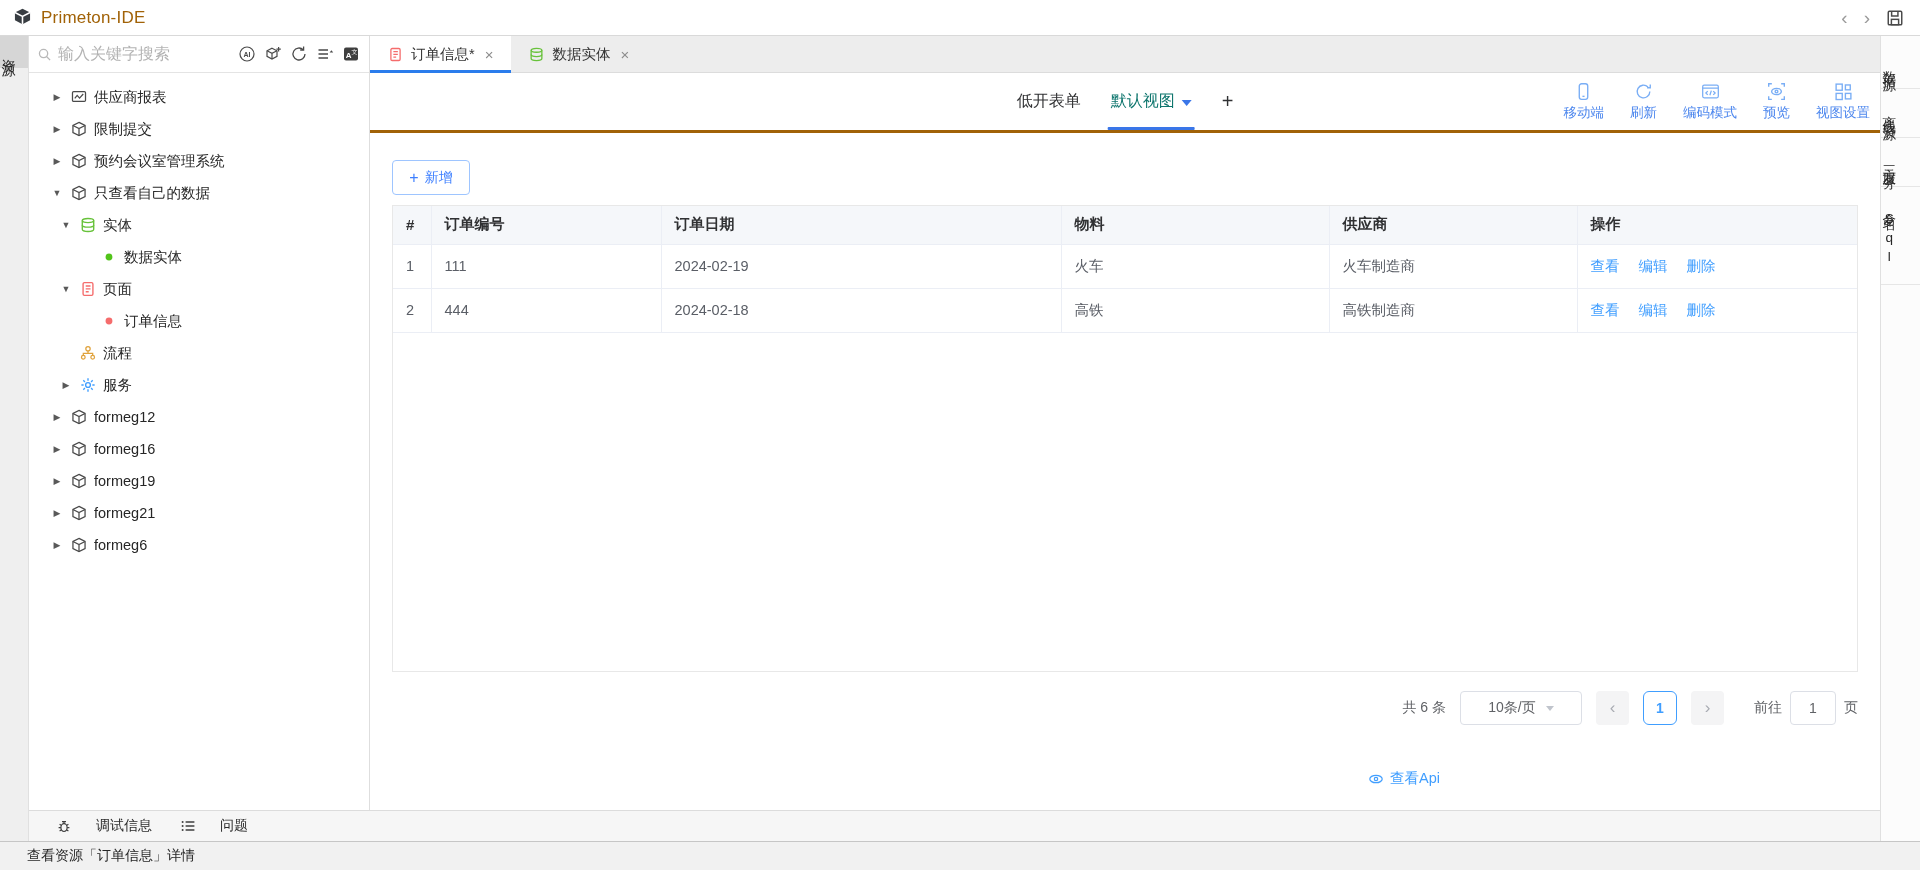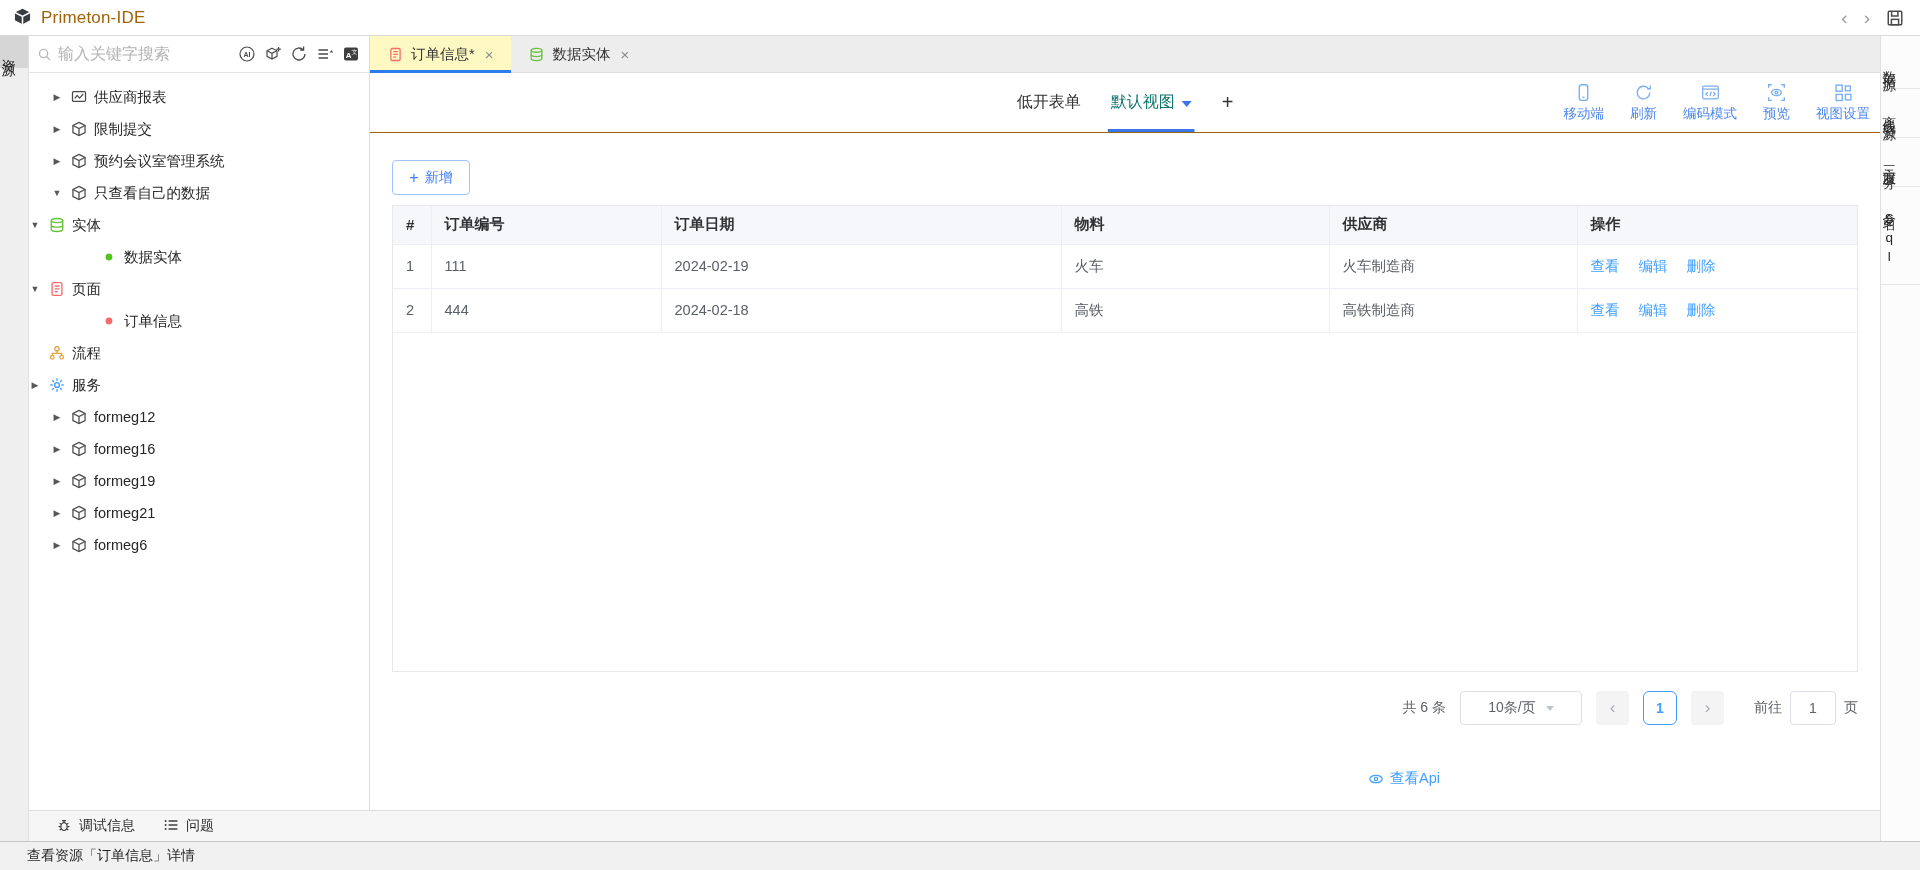--- a/index.html
+++ b/index.html
@@ -33,50 +33,50 @@
   .stool svg { display:none; width:18px; height:18px; }
   .stool[data-icon="ai"] .i-ai,
   .stool[data-icon="box-plus"] .i-box-plus,
   .stool[data-icon="refresh"] .i-srefresh,
   .stool[data-icon="list"] .i-slist,
   .stool[data-icon="translate"] .i-translate { display:block; }
 
   .tree { flex:1; overflow:hidden; padding-top:8px; }
   .tree-item { height:32px; display:flex; align-items:center; gap:7px; cursor:pointer; color:#262626; font-size:14.5px; white-space:nowrap; }
   .tree-item[data-level="0"] { padding-left:22px; }
-  .tree-item[data-level="1"] { }
+  .tree-item[data-level="1"] { padding-left:31px; }
   .tree-item[data-level="2"] { padding-left:52px; }
   .caret { width:12px; flex:0 0 12px; font-size:9px; color:#595959; text-align:center; }
   .caret::before { content:"▶"; }
   .tree-item[data-caret="down"] .caret::before { content:"▼"; }
   .tree-item[data-caret="none"] .caret { visibility:hidden; }
   .ticon { width:17px; height:17px; flex:0 0 17px; display:flex; align-items:center; justify-content:center; }
   .ticon svg { display:none; width:16px; height:16px; }
   .ticon[data-icon="report"] .i-report,
   .ticon[data-icon="box"] .i-box,
   .ticon[data-icon="db"] .i-db,
   .ticon[data-icon="page"] .i-page,
   .ticon[data-icon="flow"] .i-flow,
   .ticon[data-icon="gear"] .i-gear,
   .ticon[data-icon="dot-green"] .i-dot-green,
   .ticon[data-icon="dot-red"] .i-dot-red { display:block; }
 
   
   .main { flex:1; min-width:0; background:#fff; display:flex; flex-direction:column; }
   .tabbar { height:37px; background:#ededed; border-bottom:1px solid #dcdcdc; display:flex; flex:0 0 auto; }
   .tab { position:relative; display:flex; align-items:center; gap:8px; padding:0 18px; font-size:14.5px; color:#333; cursor:pointer; }
-  .tab[data-active="true"] { background:#fef9c3; }
+  .tab[data-active="true"] { background:#ffffff; }
   .tab[data-active="true"]::after { content:""; position:absolute; left:0; right:0; bottom:-1px; height:3px; background:#2a7cec; }
   .tab .tab-ic { width:15px; height:15px; display:flex; }
   .tab .tab-ic svg { display:none; width:15px; height:15px; }
   .tab .tab-ic[data-icon="page"] .i-page { display:block; }
   .tab .tab-ic[data-icon="db"] .i-db { display:block; }
   .tab-close { color:#8c8c8c; font-size:15px; margin-left:2px; cursor:pointer; }
 
-  .view-header { position:relative; height:60px; border-bottom:1px solid #a16207; display:flex; align-items:center; flex:0 0 auto; }
+  .view-header { position:relative; height:60px; border-bottom:3px solid #a16207; display:flex; align-items:center; flex:0 0 auto; }
   .vh-center { position:absolute; left:50%; transform:translateX(-50%); height:100%; display:flex; align-items:center; gap:30px; }
   .form-label { font-size:16px; color:#303133; }
   .view-tab { position:relative; height:100%; display:flex; align-items:center; gap:7px; color:#0f766e; font-size:16px; cursor:pointer; }
   .view-tab::after { content:""; position:absolute; left:-3px; right:-3px; bottom:0; height:3px; background:#3a76e8; border-radius:1px; }
   .dd-caret { width:0; height:0; border-left:5px solid transparent; border-right:5px solid transparent; border-top:6px solid #3a76e8; margin-top:2px; }
   .add-view { font-size:20px; color:#303133; cursor:pointer; }
   .vh-actions { margin-left:auto; display:flex; align-items:flex-start; gap:26px; padding-right:10px; }
   .vh-action { display:flex; flex-direction:column; align-items:center; gap:3px; color:#4d87ee; font-size:13.5px; cursor:pointer; }
   .vh-action .aicon { width:19px; height:19px; display:flex; }
   .vh-action .aicon svg { display:none; width:19px; height:19px; }
@@ -106,21 +106,21 @@
   .pbtn { width:33px; height:34px; background:#f4f4f5; border-radius:4px; display:flex; align-items:center; justify-content:center; color:#a8abb2; font-size:17px; cursor:default; }
   .pcur { width:34px; height:34px; background:#fff; border:1px solid #409eff; border-radius:6px; color:#409eff; font-weight:bold; display:flex; align-items:center; justify-content:center; cursor:pointer; }
   .goto { display:flex; align-items:center; gap:8px; margin-left:16px; }
   .goto-input { width:46px; height:34px; border:1px solid #dcdfe6; border-radius:4px; text-align:center; font-size:14px; color:#606266; outline:none; font-family:inherit; }
 
   .api-row { margin-top:44px; display:flex; justify-content:flex-end; padding-right:418px; flex:0 0 auto; }
   .api-link { display:flex; align-items:center; gap:6px; color:#409eff; font-size:14.5px; cursor:pointer; }
 
   
   .bottom-bar { height:31px; border-top:1px solid #dcdcdc; background:#f6f6f6; display:flex; align-items:center; gap:28px; padding-left:27px; flex:0 0 auto; }
-  .bb-item { display:flex; gap:7px; color:#2b2b2b; font-size:14px; cursor:pointer; }
+  .bb-item { display:flex; align-items:center; gap:24px; color:#2b2b2b; font-size:14px; cursor:pointer; }
   .bb-item .bicon { width:16px; height:16px; display:flex; }
   .bb-item .bicon svg { display:none; width:16px; height:16px; }
   .bb-item .bicon[data-icon="debug"] .i-debug { display:block; }
   .bb-item .bicon[data-icon="problems"] .i-problems { display:block; }
 
   .statusbar { height:29px; border-top:1px solid #c6c6c6; background:#f1f1f1; display:flex; align-items:center; padding-left:27px; font-size:14px; color:#262626; }
 
   
   .rail-right { width:40px; background:#fcfcfc; border-left:1px solid #e0e0e0; display:flex; flex-direction:column; align-items:stretch; padding-top:8px; }
   .rail-right .rail-item { writing-mode:vertical-lr; text-orientation:upright; display:flex; justify-content:center; padding:16px 0; border-bottom:1px solid #e6e6e6; font-size:13.5px; color:#262626; letter-spacing:4px; cursor:pointer; line-height:1.1; }

